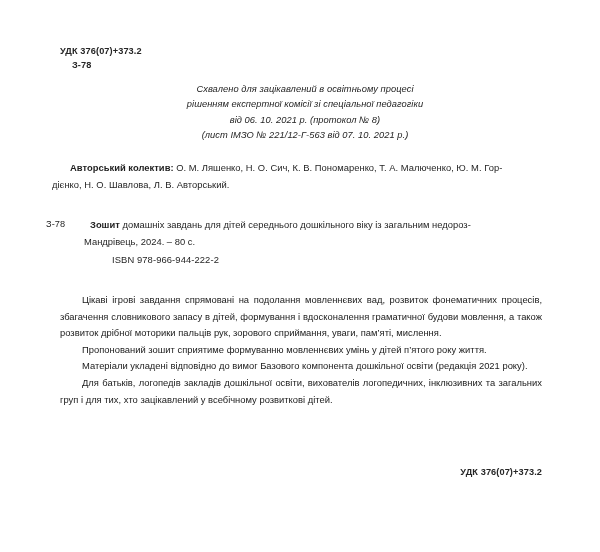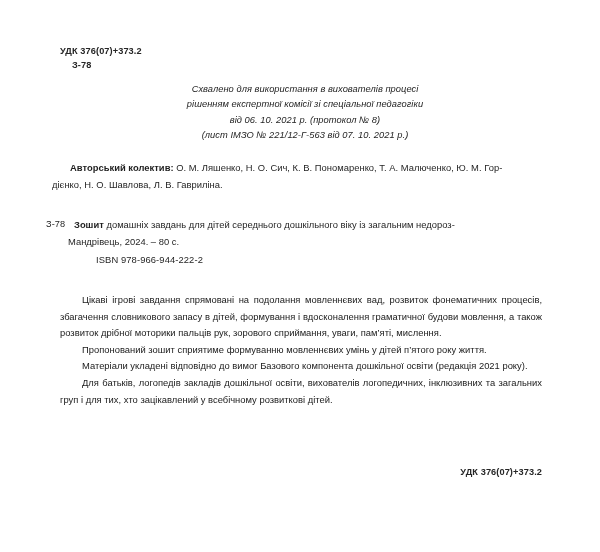--- a/index.html
+++ b/index.html
@@ -82,21 +82,21 @@
   }
   .bibrec .sig {
     position: absolute;
     left: 0;
     top: 0;
     font-size: 9.2px;
     font-weight: 400;
     letter-spacing: 0.1px;
   }
   .bibrec .rec-body {
-    margin-left: 22px;
+    margin-left: 38px;
     width: 460px;
   }
   .bibrec .rec-line { white-space: nowrap; }
   .bibrec .rec-line.l1 { padding-left: 6px; }
   .bibrec b { font-weight: 700; }
   .bibrec .isbn {
     padding-left: 28px;
     letter-spacing: 0.1px;
   }
 
@@ -133,29 +133,29 @@
 <body>
 
 <div class="page">
 
   <div class="udc-header">
     <div class="udc-line1">УДК 376(07)+373.2</div>
     <div class="udc-line2">З-78</div>
   </div>
 
   <div class="approval">
-    <div>Схвалено для використання в вихователів процесі</div>
+    <div>Схвалено для зацікавлений в освітньому процесі</div>
     <div>рішенням експертної комісії зі спеціальної педагогіки</div>
     <div>від 06. 10. 2021 р. (протокол № 8)</div>
     <div>(лист ІМЗО № 221/12-Г-563 від 07. 10. 2021 р.)</div>
   </div>
 
   <div class="authors">
     <div class="indent"><b>Авторський колектив:</b><span> О. М. Ляшенко, Н. О. Сич, К. В. Пономаренко, Т. А. Малюченко, Ю. М. Гор-</span></div>
-    <div>дієнко, Н. О. Шавлова, Л. В. Гавриліна.</div>
+    <div>дієнко, Н. О. Шавлова, Л. В. Авторський.</div>
   </div>
 
   <div class="bibrec">
     <div class="sig">З-78</div>
     <div class="rec-body">
       <div class="rec-line l1"><b>Зошит</b><span> домашніх завдань для дітей середнього дошкільного віку із загальним недороз-</span></div>
       <div class="rec-line">Мандрівець, 2024. – 80 с.</div>
       <div class="isbn">ISBN 978-966-944-222-2</div>
     </div>
   </div>

